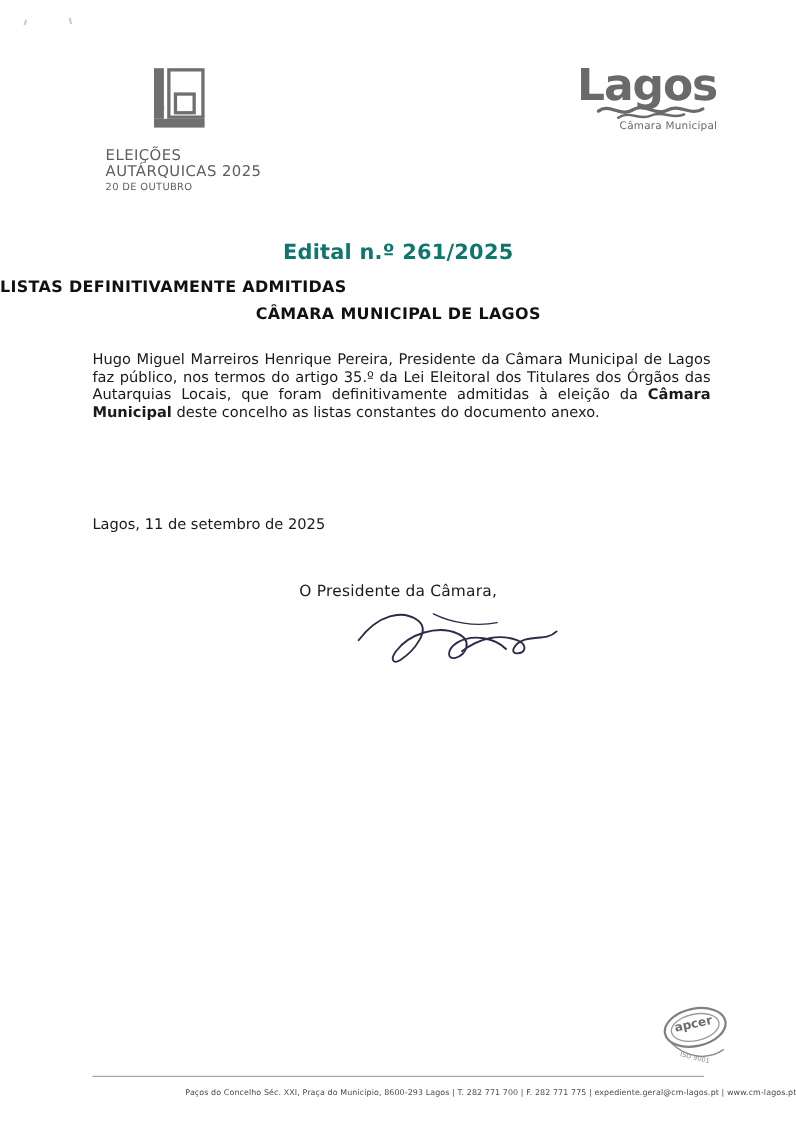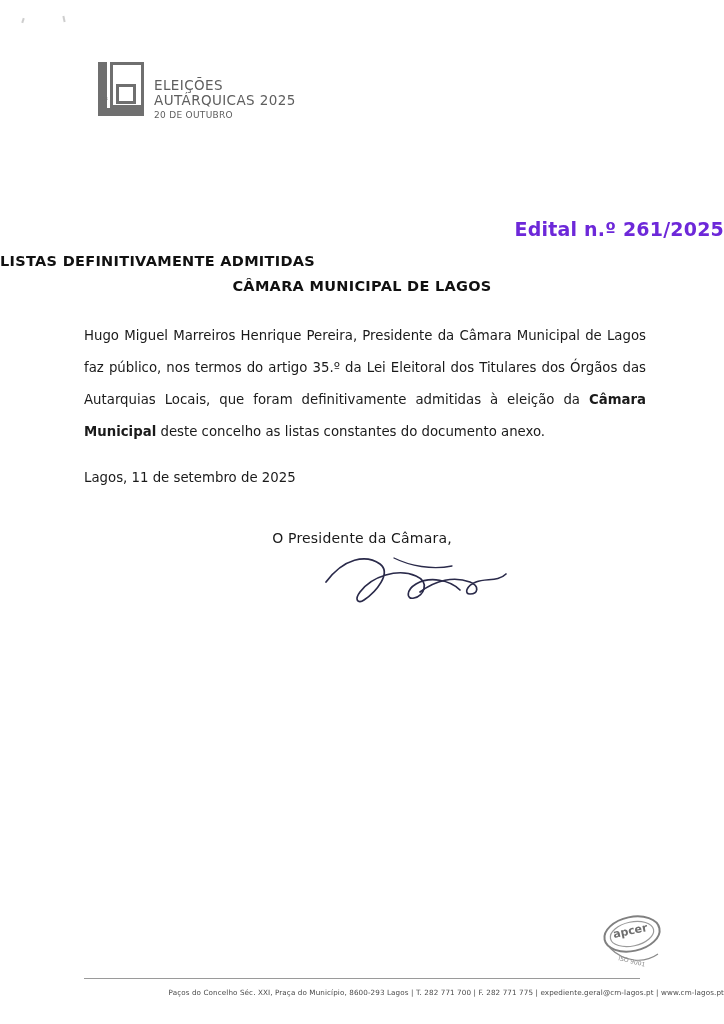--- a/index.html
+++ b/index.html
@@ -33,21 +33,22 @@
     top: 58px;
     left: 0;
     width: 100%;
     height: 80px;
   }
   .logo-left {
     position: absolute;
     left: 96px;
     top: 4px;
     display: flex;
-    align-items: flex-end;
+    align-items: center;
+    flex-direction: column;
   }
   .logo-mark {
     position: relative;
     width: 50px;
     height: 58px;
     margin-right: 8px;
   }
   .logo-mark .bar-v {
     position: absolute;
     left: 2px;
@@ -133,24 +134,24 @@
     color: #6a6a6a;
     margin-top: 1px;
   }
 
   
   .doc-title {
     position: absolute;
     top: 218px;
     left: 0;
     width: 100%;
-    text-align: right;
+    text-align: center;
     font-size: 19px;
     font-weight: bold;
-    color: #6d28d9;
+    color: #0f766e;
     letter-spacing: .2px;
   }
   .doc-sub1 {
     position: absolute;
     top: 253px;
     left: 0;
     width: 100%;
     font-size: 14.5px;
     font-weight: bold;
     color: #111;
@@ -167,21 +168,21 @@
     color: #111;
     letter-spacing: .3px;
   }
   .paragraph {
     position: absolute;
     top: 320px;
     left: 84px;
     width: 562px;
     text-align: justify;
     font-size: 13.3px;
-    line-height: 32px;
+    line-height: 16px;
     color: #1a1a1a;
   }
   .paragraph b { font-weight: bold; }
   .place-date {
     position: absolute;
     top: 470px;
     left: 84px;
     font-size: 13.3px;
     color: #1a1a1a;
   }
@@ -258,20 +259,30 @@
         <div class="base"></div>
         <div class="tick">lgs</div>
       </div>
       <div class="logo-left-text">
         <div class="l1">ELEIÇÕES</div>
         <div class="l2">AUTÁRQUICAS 2025</div>
         <div class="l3">20 DE OUTUBRO</div>
       </div>
     </div>
 
+    <div class="logo-right">
+      <div class="word">Lagos</div>
+      <div class="wave">
+        <svg width="110" height="14" viewBox="0 0 110 14" fill="none" xmlns="http://www.w3.org/2000/svg">
+          <path d="M2 6 C12 -2, 22 12, 33 5 C44 -2, 54 11, 65 5 C76 -1, 86 11, 97 4" stroke="#6a6a6a" stroke-width="3" fill="none" stroke-linecap="round"></path>
+          <path d="M20 12 C30 5, 40 15, 50 10 C60 5, 70 14, 80 9" stroke="#6a6a6a" stroke-width="2.2" fill="none" stroke-linecap="round"></path>
+        </svg>
+      </div>
+      <div class="sub">Câmara Municipal</div>
+    </div>
 
   </div>
 
   <div class="doc-title">Edital n.º 261/2025</div>
   <div class="doc-sub1">LISTAS DEFINITIVAMENTE ADMITIDAS</div>
   <div class="doc-sub2">CÂMARA MUNICIPAL DE LAGOS</div>
 
   <div class="paragraph">
     <span>Hugo Miguel Marreiros Henrique Pereira, Presidente da Câmara Municipal de Lagos faz público, nos termos do artigo 35.º da Lei Eleitoral dos Titulares dos Órgãos das Autarquias Locais, que foram definitivamente admitidas à eleição da </span><b>Câmara Municipal</b><span> deste concelho as listas constantes do documento anexo.</span>
   </div>

